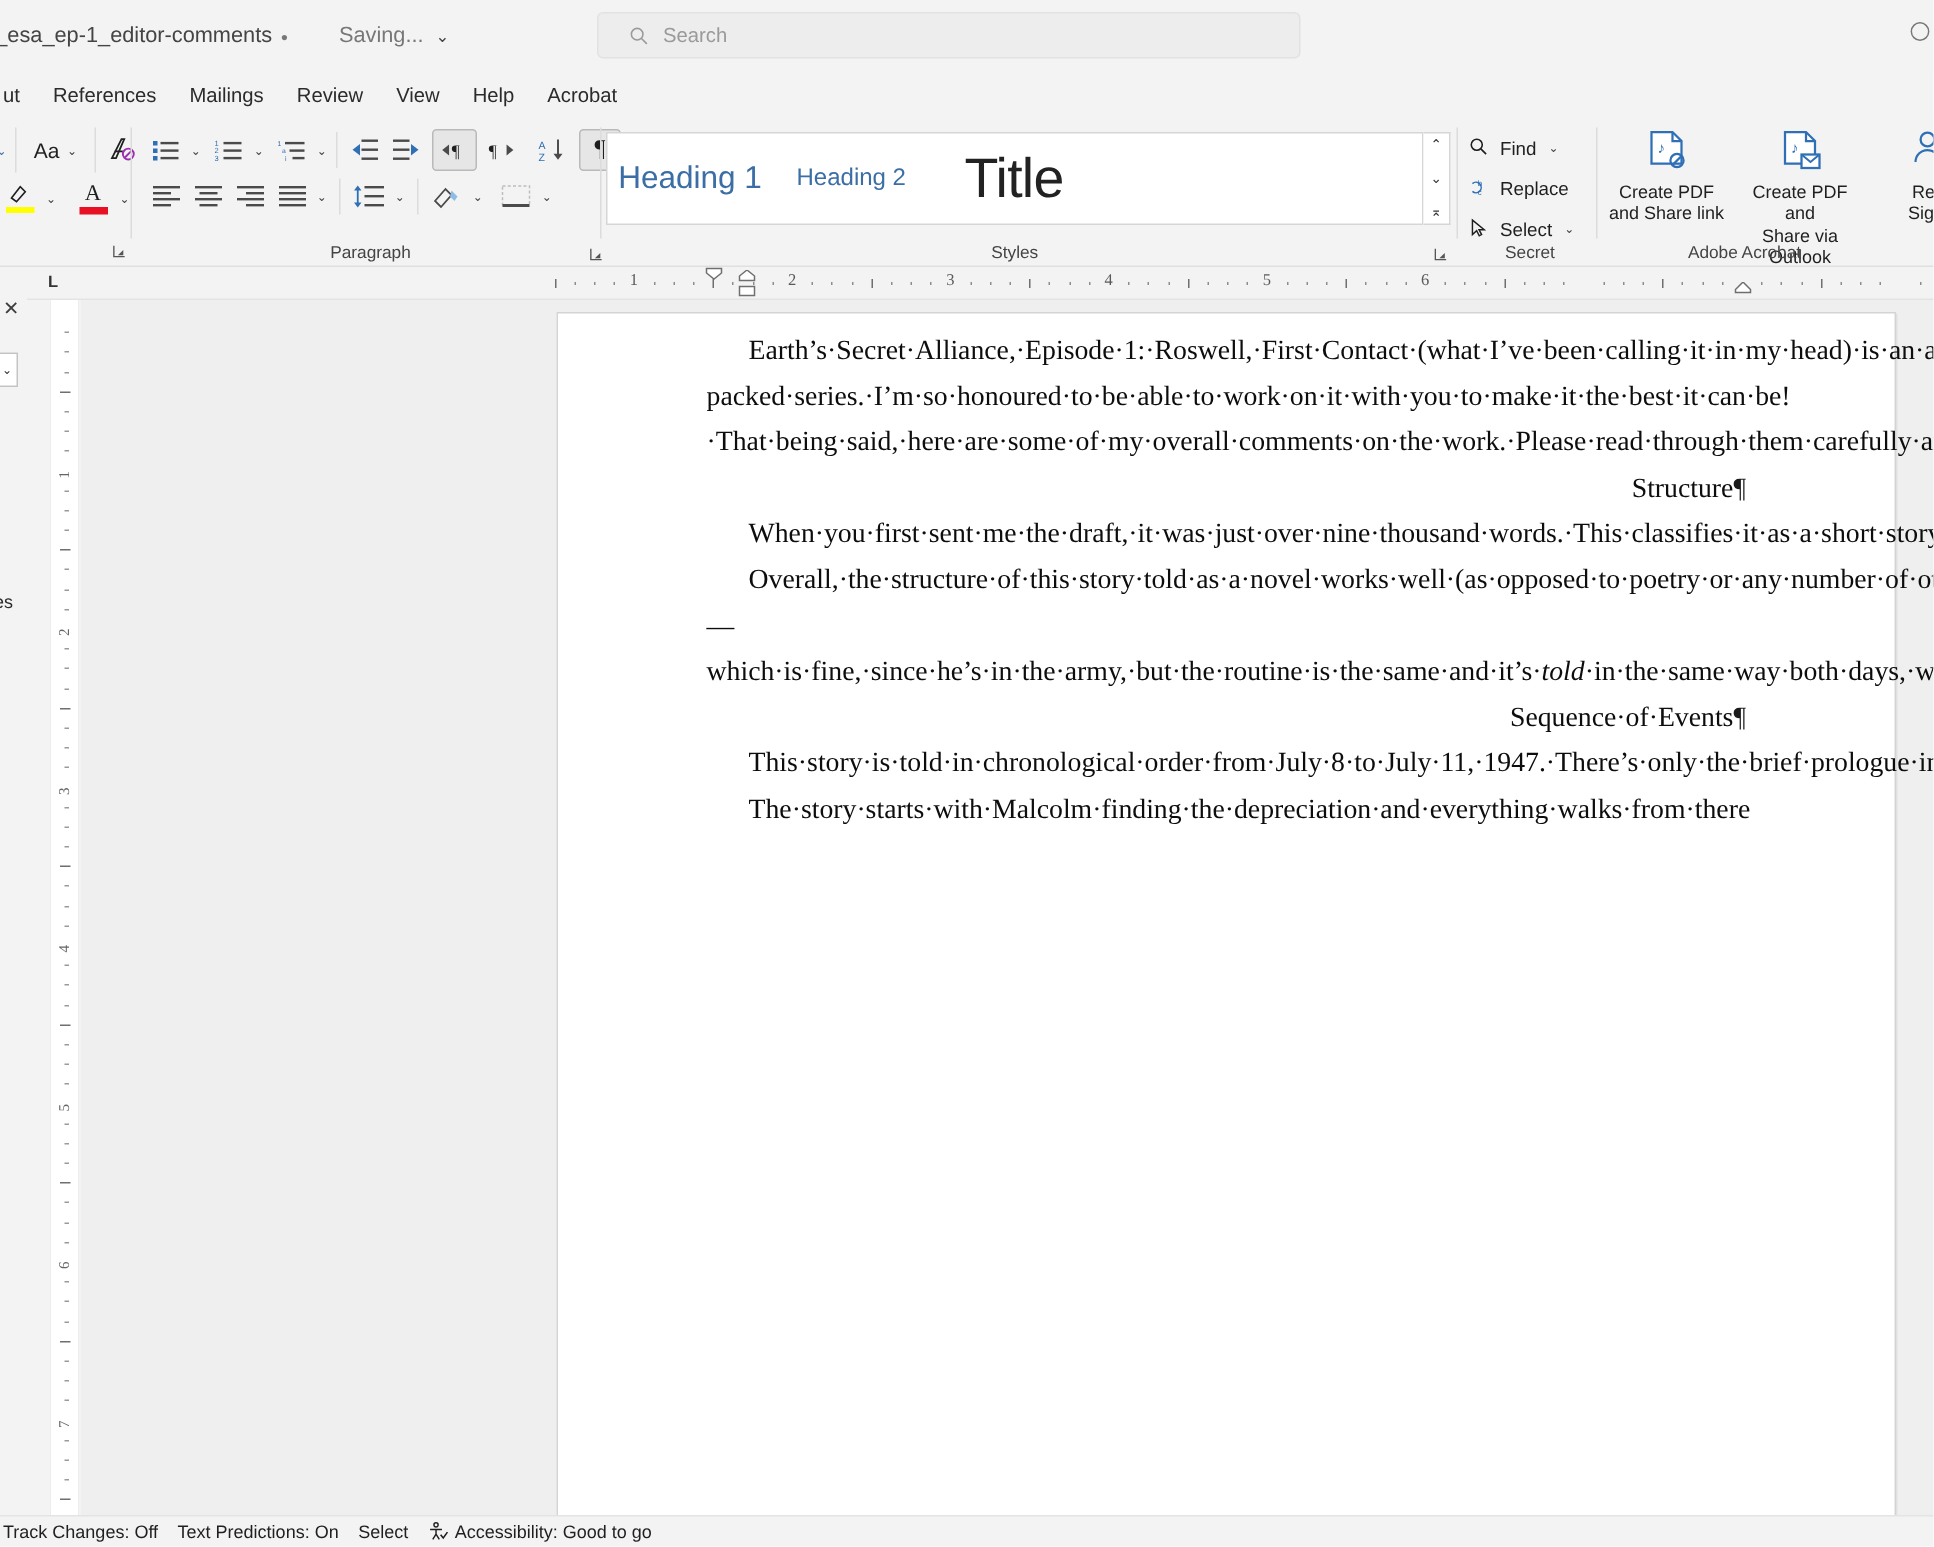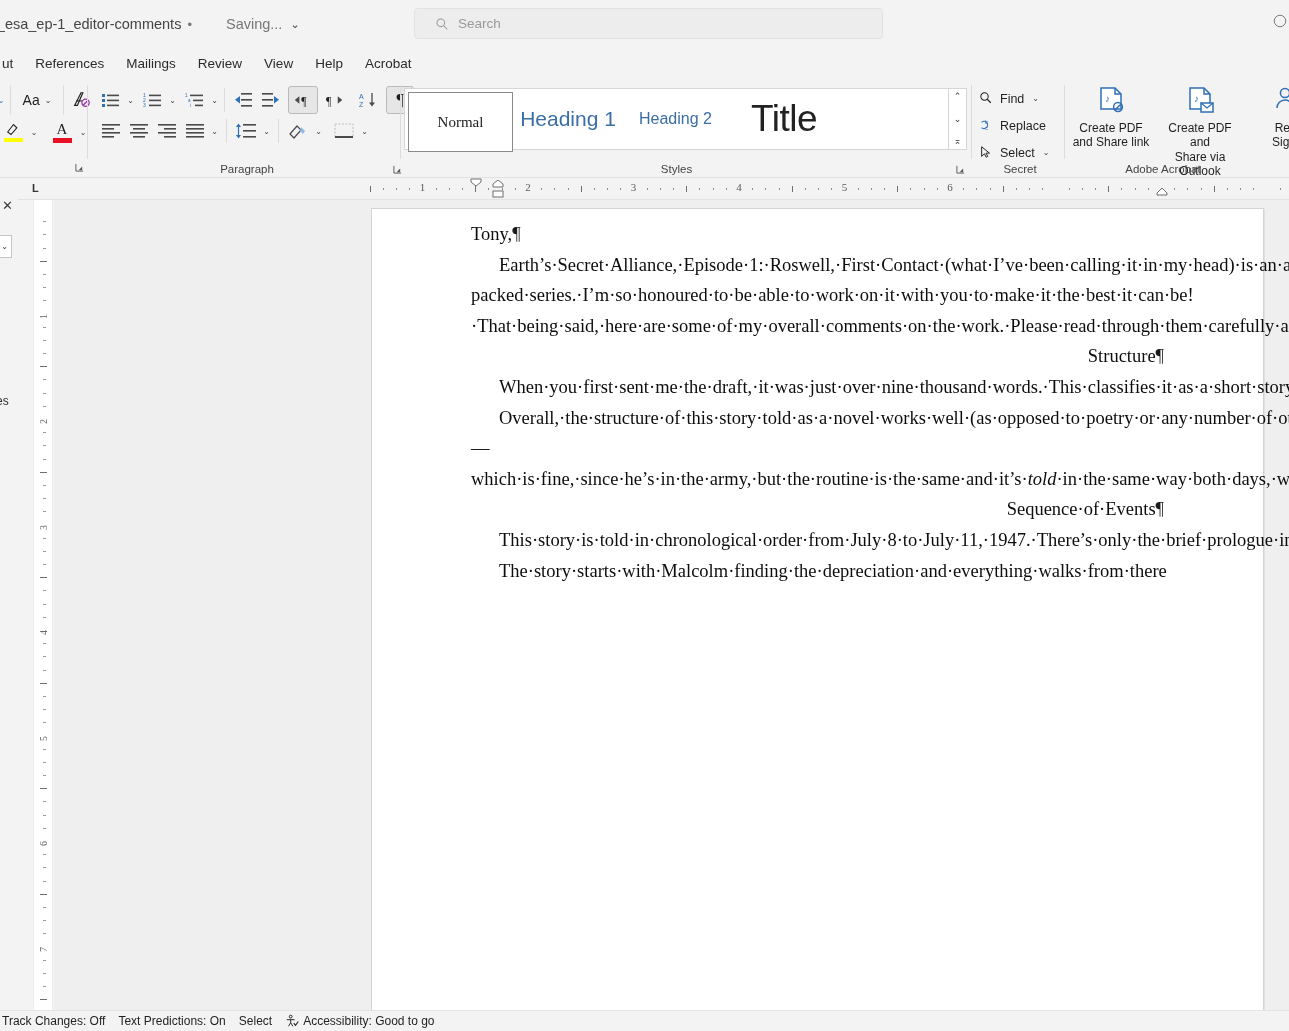--- a/index.html
+++ b/index.html
@@ -20,21 +20,21 @@
     position: absolute; left: 0; top: 13px; height: 22px;
     display: flex; align-items: center; gap: 6px;
     font-size: 14.5px; color: #444; white-space: nowrap;
   }
   .dot-sep { color: #777; font-size: 13px; }
   .saving { color: #777; margin-left: 28px; }
   .chev-title {
     display: inline-block; font-size: 11px; color: #444; margin-left: 2px;
   }
   .searchbox {
-    position: absolute; left: 414px; top: 8px; width: 469px; height: 31px;
+    position: absolute; left: 398px; top: 8px; width: 469px; height: 31px;
     background: #ededed; border: 1px solid #e2e2e2; border-radius: 4px;
     display: flex; align-items: center; gap: 9px; padding-left: 20px;
   }
   .searchbox .s-icon { width: 14px; height: 14px; flex: 0 0 auto; }
   .searchbox .s-text { font-size: 13.5px; color: #9a9a9a; }
   .titlebar-right {
     position: absolute; right: 2px; top: 14px; font-size: 15px; color: #555;
   }
 
   
@@ -475,23 +475,20 @@
             <path d="M1 1 L1 9 L9 9" fill="none" stroke="#555" stroke-width="1"></path>
             <path d="M8 4 L8 8 L4 8" fill="#555"></path>
           </svg>
       </div>
     </div>
 
     <div class="sep" style="left:400px;"></div>
 
     <div class="grp styles-grp">
       <div class="styles-gallery">
-        <div class="style-cell sel" style="width:105px;">
-          <span class="st-normal">Normal</span>
-        </div>
         <div class="style-cell" style="width:110px;">
           <span class="st-h1">Heading 1</span>
         </div>
         <div class="style-cell" style="width:105px;">
           <span class="st-h2">Heading 2</span>
         </div>
         <div class="style-cell" style="width:112px;">
           <span class="st-title">Title</span>
         </div>
       </div>
@@ -750,21 +747,20 @@
       <div class="vtick" style="top: 759.688px;"></div>
       <div class="vtick" style="top: 772.875px;"></div>
       <div class="vtick" style="top: 786.062px;"></div>
       <div class="vtick major" style="top: 799.25px;"></div>
     </div>
 
   <div class="canvas">
     <div class="page">
       <div class="page-inner doc" id="doc-root" style="padding-top:10px;">
 
-      <div class="p-plain"><span>Tony,</span><span class="pilcrow">¶</span></div>
           <div class="p-body"><span>Earth’s·Secret·Alliance,·Episode·1:·Roswell,·First·Contact·(what·I’ve·been·calling·it·in·my·head)·is·an·amazing·start·to·what·I·predict·will·be·an·action-packed·series.·I’m·so·honoured·to·be·able·to·work·on·it·with·you·to·make·it·the·best·it·can·be!·That·being·said,·here·are·some·of·my·overall·comments·on·the·work.·Please·read·through·them·carefully·and·let·me·know·if·there·is·anything·that·doesn’t·make·sense.</span></div>
           <div class="heading"><span>Structure</span><span class="pilcrow">¶</span></div>
           <div class="p-body"><span>When·you·first·sent·me·the·draft,·it·was·just·over·nine·thousand·words.·This·classifies·it·as·a·short·story·or·novelette·(depending·on·where·you·look).·Now,·while·this·is·a·fine·length,·I·fear·that·it’s·not·the·right·fit·for·the·story,·as·you’ve·packed·a·lot·of·information·into·those·eight·chapters.·Sometimes,·you’ve·only·informed·your·reader·about·something·once·(such·as·a·character’s·name·or·appearance)·and·when·you’ve·mentioned·the·same·thing·again,·it’s·hard·to·remember·anything·about·it.·I·think·part·of·this·is·because·of·how·much·you’re·telling·the·reader.·This·story·is·the·one·that·sets·up·the·entire·series,·so·you·have·to·introduce·them·to·the·setting,·time,·characters,·plot,·and·more,·but·you’re·doing·this·in·such·a·short·expanse·of·words.</span></div>
           <div class="p-body"><span>Overall,·the·structure·of·this·story·told·as·a·novel·works·well·(as·opposed·to·poetry·or·any·number·of·other·creative·outlets),·and·it·makes·sense·to·break·the·chapters·where·you’ve·done·so,·though·I·find·there·is·a·bit·of·repetition·in·Malcolm’s·routine—which·is·fine,·since·he’s·in·the·army,·but·the·routine·is·the·same·and·it’s·</span><span class="it">told</span><span>·in·the·same·way·both·days,·which·makes·it·boring.·I’ve·added·notes·to·the·work·itself·suggesting·how·to·enhance·that·part.</span></div>
           <div class="heading"><span>Sequence·of·Events</span><span class="pilcrow">¶</span></div>
           <div class="p-body"><span>This·story·is·told·in·chronological·order·from·July·8·to·July·11,·1947.·There’s·only·the·brief·prologue·in·the·beginning·that·tells·us·what’s·happening·in·present·day,·though·seeing·as·you’ve·said·you’re·not·too·attached·to·the·prologue·and·I·don’t·think·the·payoff·if·enough·in·this·first·book·for·it·to·be·relevant,·I’ve·suggested·an·alternative·prologue·that·I·think·much·better·suits·the·tone·of·the·story.</span></div>
           <div class="p-body"><span>The·story·starts·with·Malcolm·finding·the·depreciation·and·everything·walks·from·there</span></div>
         </div>
     </div>
   </div>

